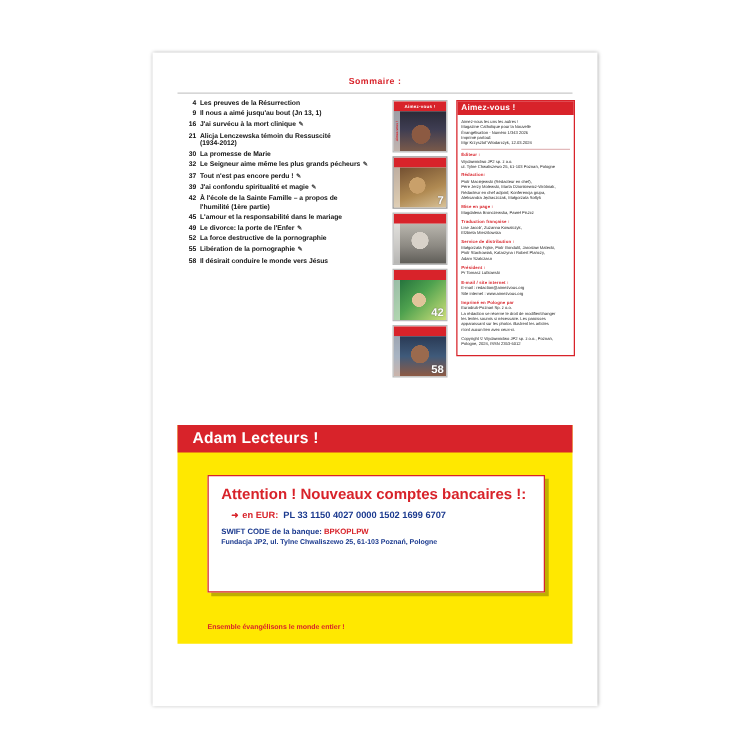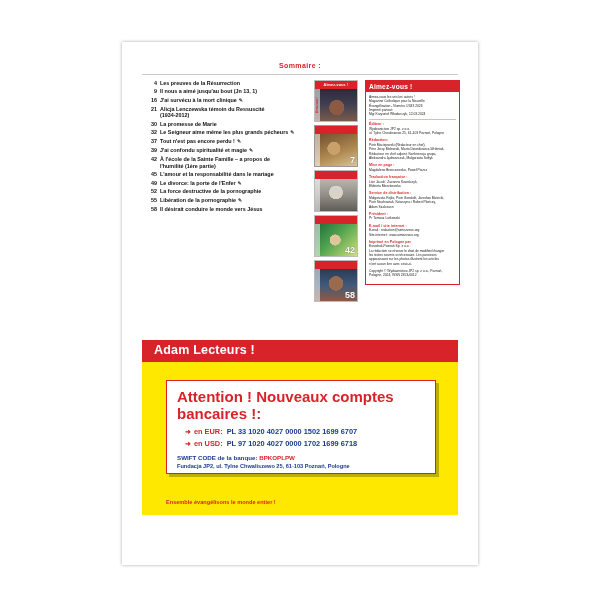--- a/index.html
+++ b/index.html
@@ -215,21 +215,21 @@
     top: 40px;
     width: 268px;
     height: 92px;
     background: #ffffff;
     border: 1.4px solid #d8232a;
     box-shadow: 3px 3px 0 rgba(0,0,0,0.25);
   }
   .bank-head {
     margin: 7px 0 5px 10px;
     color: #d8232a;
-    font-size: 15px;
+    font-size: 12px;
     font-weight: bold;
   }
   .bank-line {
     display: flex;
     align-items: center;
     margin: 0 0 3px 18px;
     font-size: 7.4px;
     font-weight: bold;
     color: #1b3a8f;
   }
@@ -429,26 +429,21 @@
     <div class="lect-wrap">
       <div class="lect-red-bar"></div>
       <div class="lect-title">Adam Lecteurs !</div>
 
       <div class="bank-box">
         <div class="bank-head">Attention ! Nouveaux comptes bancaires !:</div>
         <div id="bank-lines">
             <div class="bank-line">
               <span class="arrow">➜</span>
               <span class="bank-cur">en EUR:</span>
-              <span>PL 33 1020 4027 0000 1502 1699 6707</span>
-            </div>
-            <div class="bank-line">
-              <span class="arrow">➜</span>
-              <span class="bank-cur">en USD:</span>
-              <span>PL 97 1020 4027 0000 1702 1699 6718</span>
+              <span>PL 33 1150 4027 0000 1502 1699 6707</span>
             </div>
           </div>
         <div class="swift">
           <span>SWIFT CODE de la banque:</span>
           <span class="code">BPKOPLPW</span>
         </div>
         <div class="found">Fundacja JP2, ul. Tylne Chwaliszewo 25, 61-103 Poznań, Pologne</div>
       </div>
 
       <div class="closing">Ensemble évangélisons le monde entier !</div>

